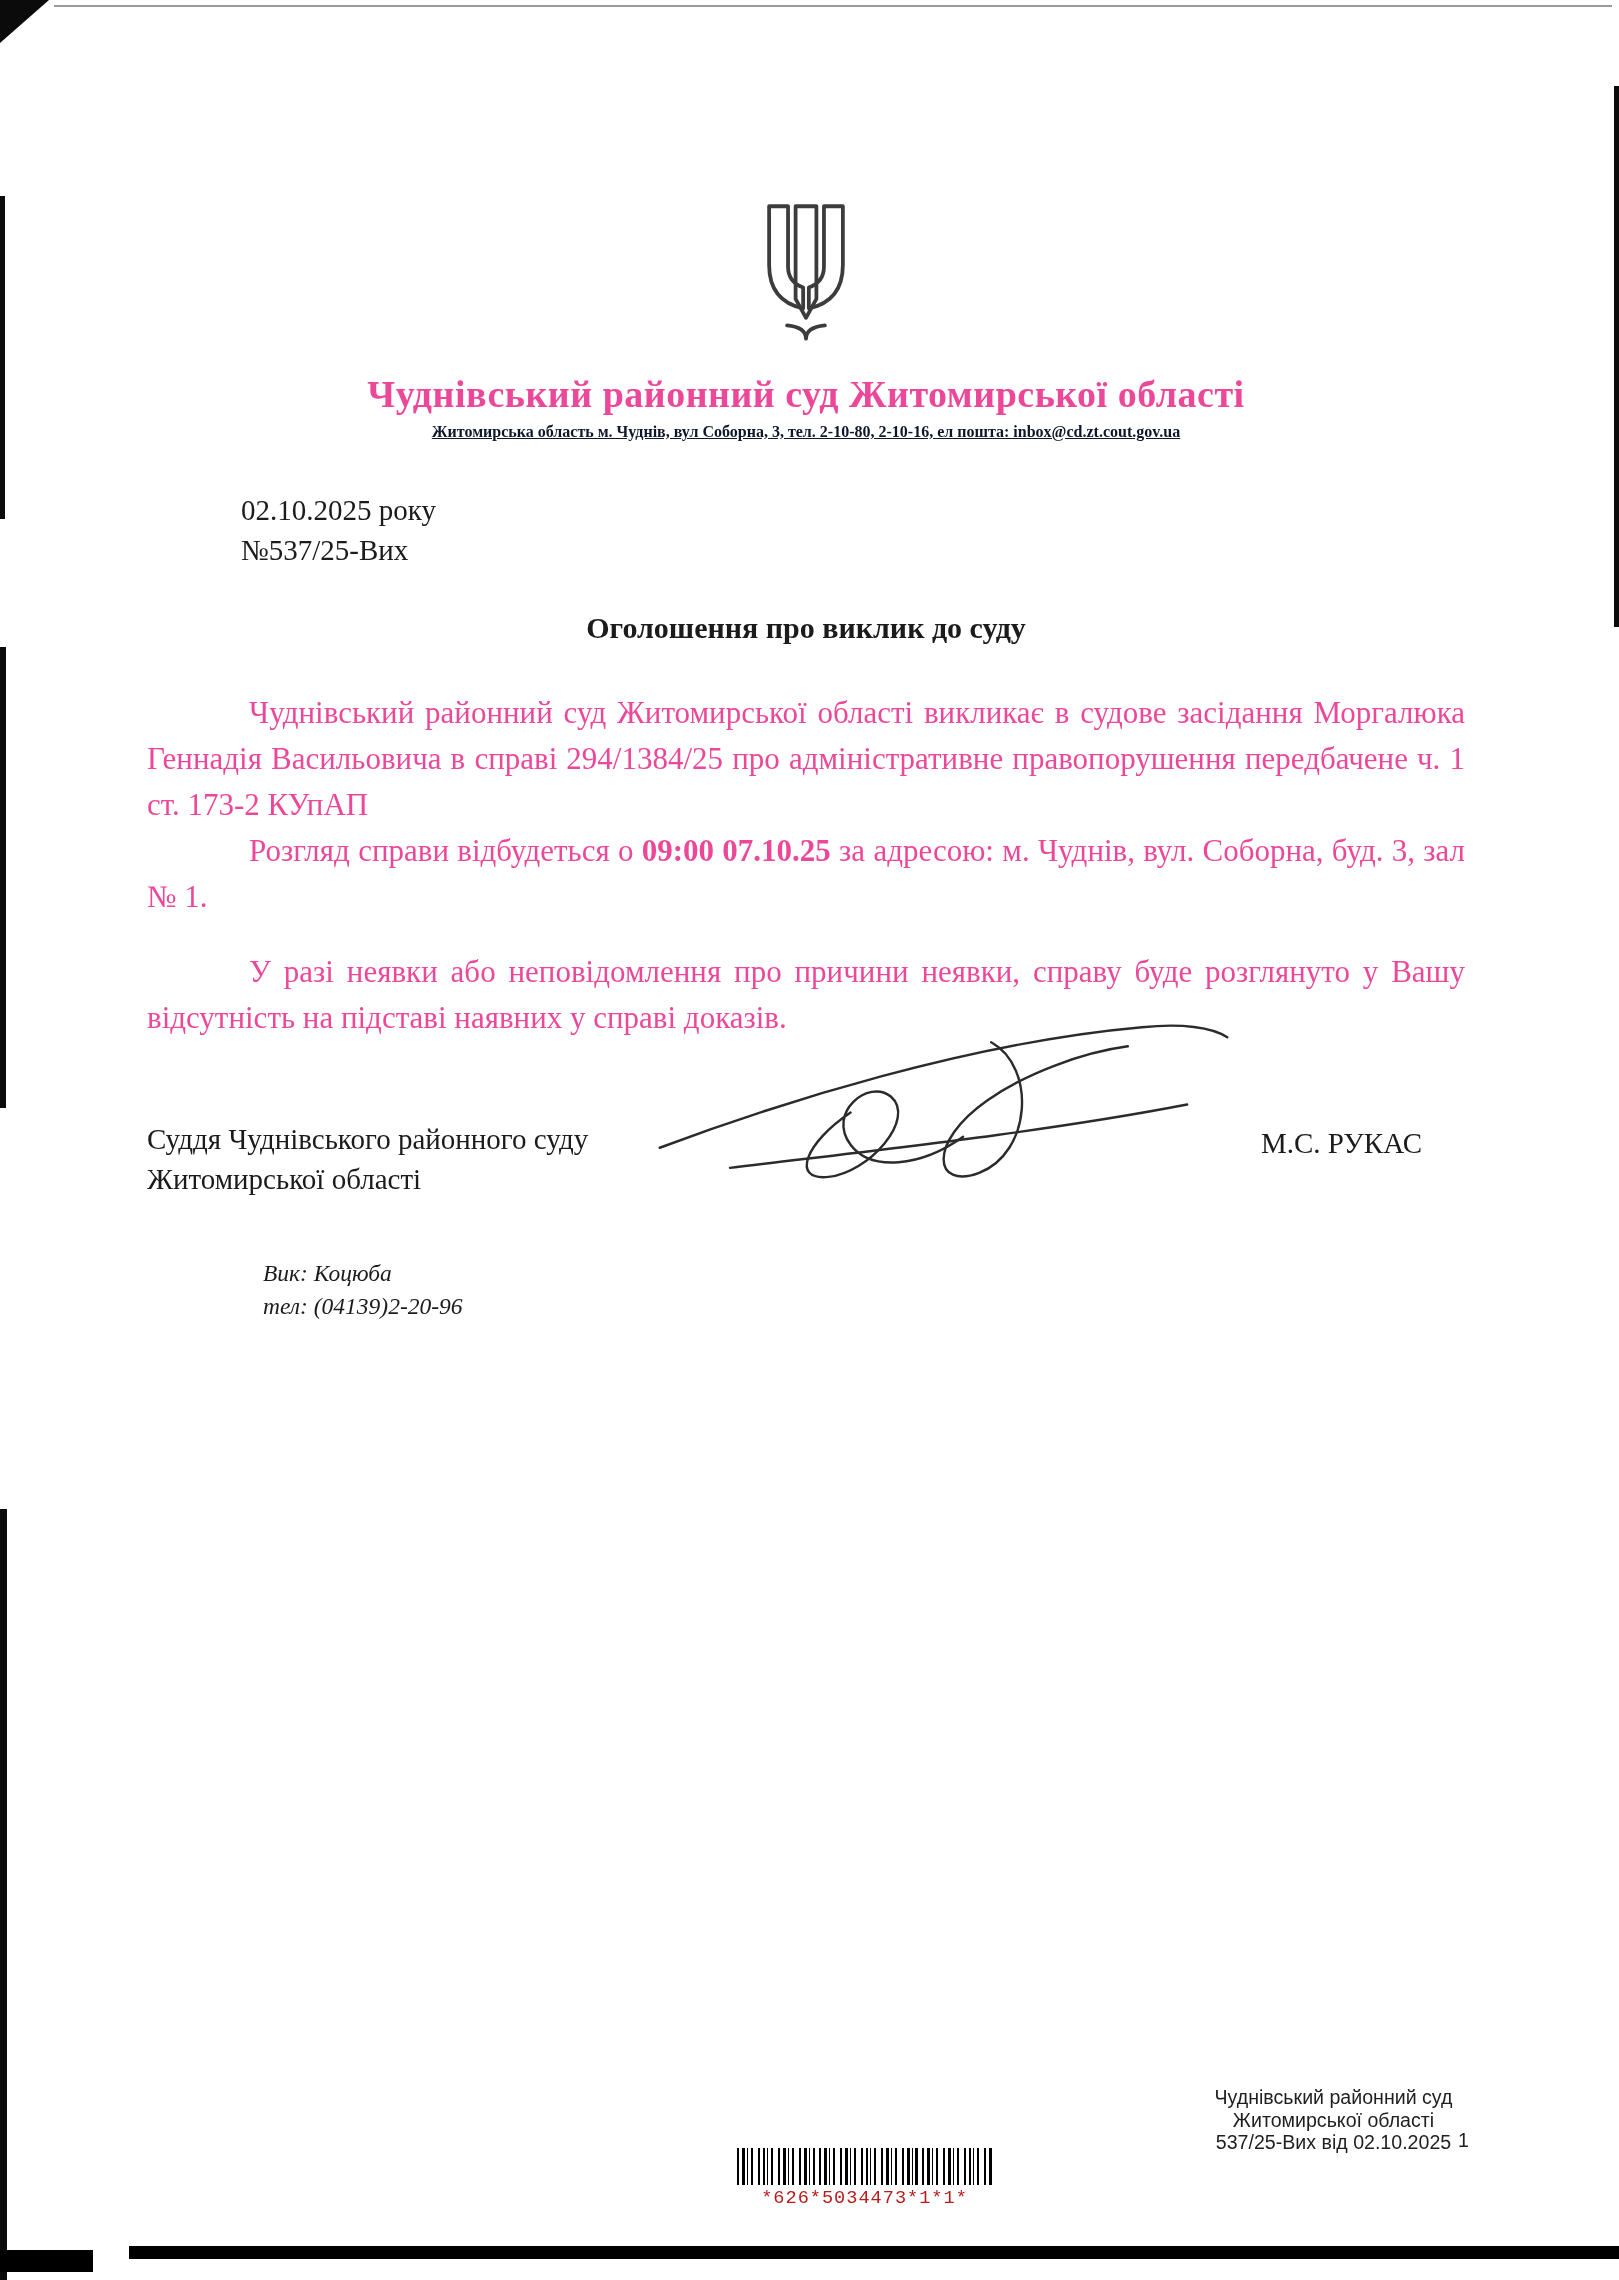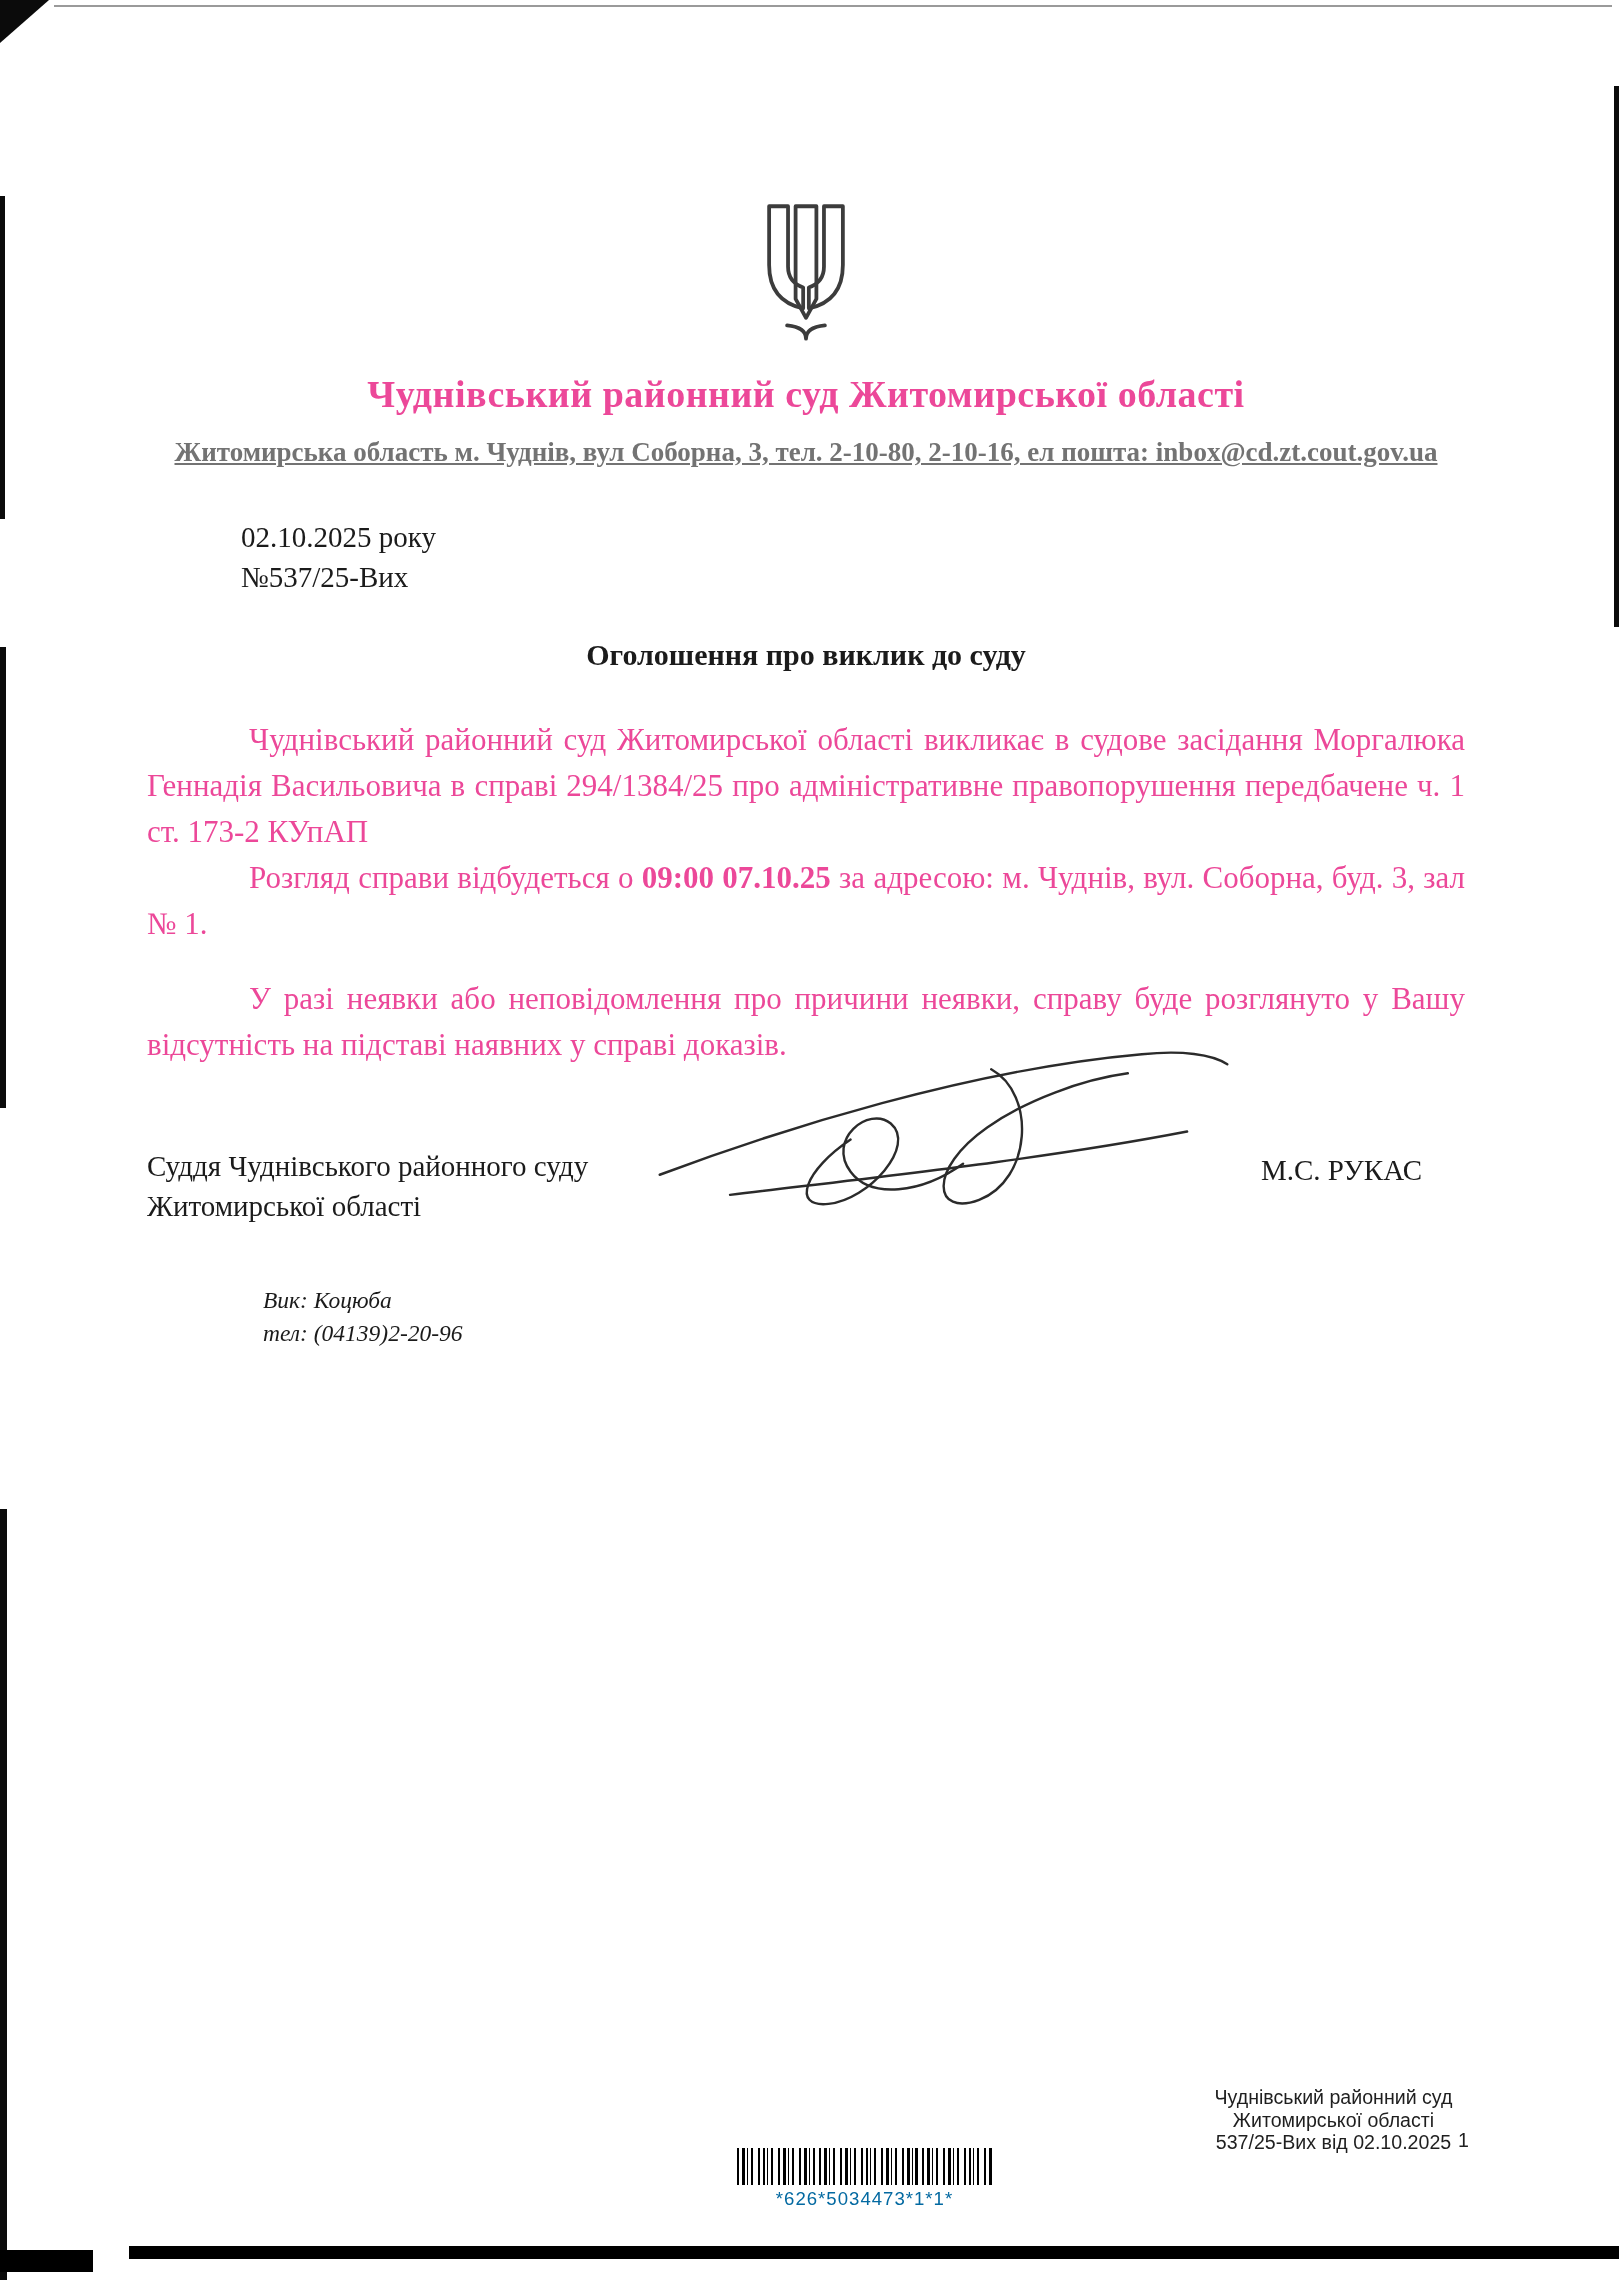--- a/index.html
+++ b/index.html
@@ -16,22 +16,22 @@
 
   
   .emblem { width: 104px; height: 143px; margin: 200px auto 0; display: block; }
 
   
   .court-name {
     margin-top: 29px; text-align: center; font-weight: bold;
     font-size: 38px; letter-spacing: 0.5px; color: #ec4899;
   }
   .contact-line {
-    margin-top: 21px; text-align: center; font-weight: bold;
-    font-size: 27px; text-decoration: underline; color: #737373;
+    margin-top: 7px; text-align: center; font-weight: bold;
+    font-size: 16px; text-decoration: underline; color: #0f172a;
   }
 
   
   .meta { margin-top: 49px; margin-left: 94px; font-size: 29px; line-height: 40px; }
 
   
   .doc-title { margin-top: 41px; text-align: center; font-weight: bold; font-size: 30px; }
 
   
   .body-p {
@@ -68,22 +68,22 @@
     font-family: "Liberation Sans", sans-serif; font-size: 19.6px; color: #1f1f1f;
   }
   .barcode {
     position: absolute; left: 737px; top: 2148px; width: 255px; height: 37px;
     background: repeating-linear-gradient(90deg,
       #000 0 2px, #fff 2px 4.9px, #000 4.9px 7.8px, #fff 7.8px 9.8px,
       #000 9.8px 10.8px, #fff 10.8px 13.7px, #000 13.7px 15.7px, #fff 15.7px 20.6px);
   }
   .barcode-text {
     position: absolute; left: 737px; top: 2188px; width: 255px;
-    text-align: center; font-family: Liberation Sans, sans-serif;
-    font-size: 18.6px; letter-spacing: 1px; color: #0369a1;
+    text-align: center; font-family: Liberation Mono, monospace;
+    font-size: 18.6px; letter-spacing: 1px; color: #b91c1c;
   }
 
   
   .artifact { position: absolute; background: #0b0b0b; }
   .a-corner { left: 0; top: 0; width: 49px; height: 43px; clip-path: polygon(0 0, 100% 0, 0 100%); }
   .a-top-line { left: 54px; top: 4.9px; width: 1558px; height: 2px; background: #9a9a9a; }
   .a-left-1 { left: 0; top: 196px; width: 4.9px; height: 323px; }
   .a-left-2 { left: 0; top: 647px; width: 5.9px; height: 461px; }
   .a-left-3 { left: 0; top: 1509px; width: 6.9px; height: 771px; }
   .a-right-1 { left: 1614px; top: 86px; width: 4.9px; height: 541px; }

